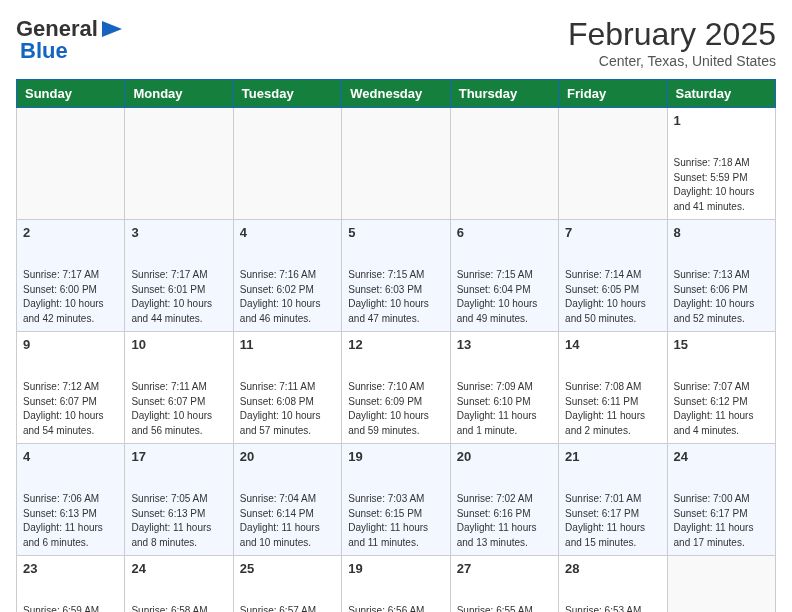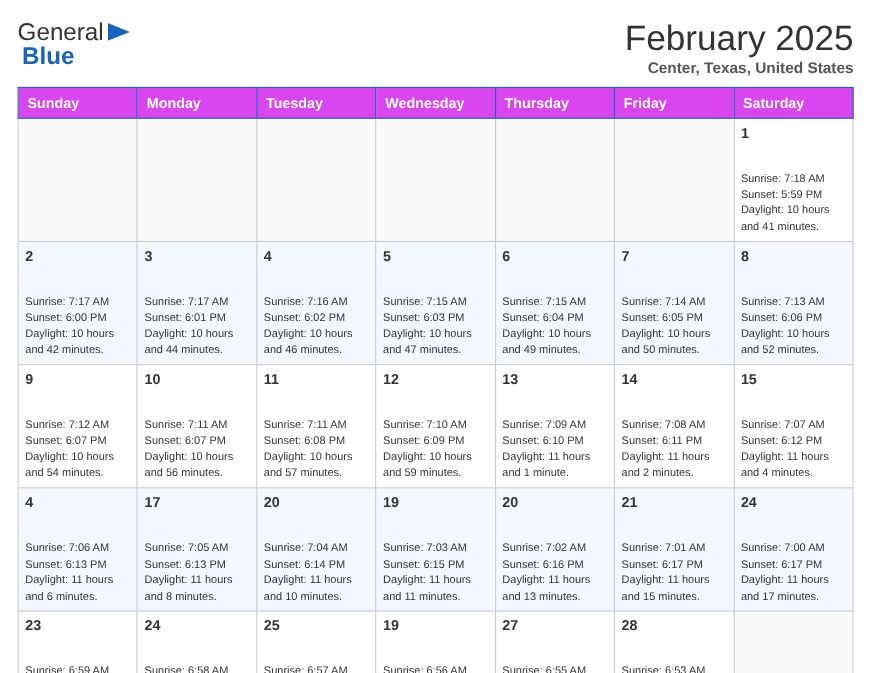--- a/index.html
+++ b/index.html
@@ -18,28 +18,28 @@
     }
     .logo {
       display: flex;
       flex-direction: column;
       align-items: flex-start;
     }
     .logo-general { color: #333; }
     .logo-blue { color: #1565c0; }
     .title-block { text-align: right; }
     .title-block h1 { font-size: 32px; color: #333; font-weight: normal; }
-    .title-block h2 { font-size: 14px; color: #555; font-weight: bold; }
+    .title-block h2 { font-size: 14px; color: #555; font-weight: normal; }
     .calendar {
       width: 100%;
       border-collapse: collapse;
       border: 1px solid #ccc;
     }
     .calendar th {
-      background: #d946ef;
+      background: #15803d;
       color: #fff;
       text-align: left;
       padding: 6px 8px;
       font-size: 13px;
       border: 1px solid #1565c0;
     }
     .calendar td {
       vertical-align: top;
       padding: 5px 6px;
       border: 1px solid #ccc;
@@ -63,21 +63,21 @@
       margin-top: 28px;
     }
     .row-alt td { background: #f3f7ff; }
   </style>
 </head>
 <body>
 
 <div class="header">
   <div class="logo">
     <div style="display:flex;align-items:center;gap:2px;">
-      <span class="logo-general" style="font-size:22px;font-weight:normal;color:#333;">General</span>
+      <span class="logo-general" style="font-size:22px;font-weight:bold;color:#333;">General</span>
       <svg width="20" height="16" viewBox="0 0 20 16" style="margin-left:2px;">
         <polygon points="0,16 20,8 0,0" fill="#1565c0"></polygon>
       </svg>
     </div>
     <span class="logo-blue" style="font-size:22px;font-weight:bold;color:#1565c0;margin-top:-4px;margin-left:4px;">Blue</span>
   </div>
   <div class="title-block">
     <h1>February 2025</h1>
     <h2>Center, Texas, United States</h2>
   </div>

